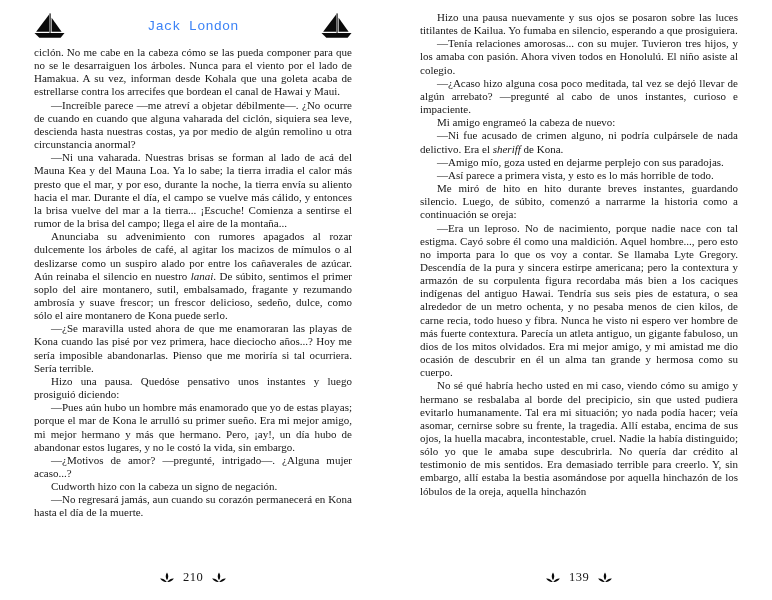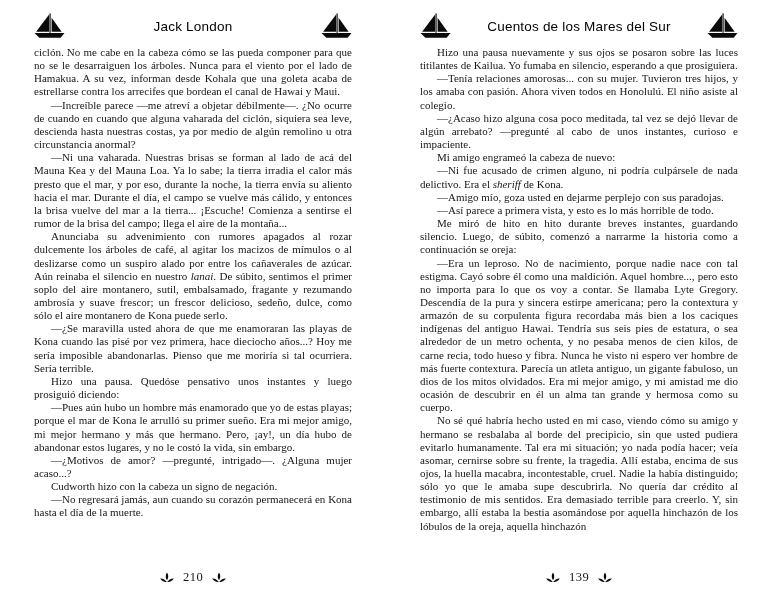--- a/index.html
+++ b/index.html
@@ -15,22 +15,22 @@
     width: 386px; height: 600px;
     box-sizing: border-box;
     padding: 11px 34px 0 34px;
     position: relative;
   }
   .page-header {
     display: flex; align-items: center; justify-content: space-between;
     height: 30px; margin-bottom: 5px;
   }
   .header-title {
-    font-family: Liberation Sans, sans-serif;
-    font-size: 13.5px; letter-spacing: 0.2px; color: #000000;
+    font-family: Liberation Mono, monospace;
+    font-size: 13.5px; letter-spacing: 0.2px; color: #3b82f6;
     white-space: nowrap;
   }
   .boat { width: 31px; height: 26px; display: inline-block; }
   .boat svg { display: block; width: 100%; height: 100%; }
   .page-body {
     font-size: 11px;
     line-height: 13.15px;
     text-align: justify;
     height: 510px;
     overflow: hidden;
@@ -96,39 +96,20 @@
         <svg viewBox="0 0 20 16" xmlns="http://www.w3.org/2000/svg">
           <path d="M10 0 C12.2 3.4 12.6 7.2 10 11.2 C7.4 7.2 7.8 3.4 10 0 Z" fill="#0a0a0a"></path>
           <path d="M9.2 13 C6.4 9.6 3.4 8.4 0.2 8.8 C2.6 12.6 6 14 9.6 13.6 Z" fill="#0a0a0a"></path>
           <path d="M10.8 13 C13.6 9.6 16.6 8.4 19.8 8.8 C17.4 12.6 14 14 10.4 13.6 Z" fill="#0a0a0a"></path>
         </svg>
       </span>
     </div>
   </div>
 
   <div class="page">
-    <div class="page-header">
-      <span class="boat">
-        <svg viewBox="0 0 32 26" xmlns="http://www.w3.org/2000/svg">
-          <rect x="16" y="0" width="1.2" height="20" fill="#0a0a0a"></rect>
-          <path d="M15.6 1 L15.6 19 L2.2 19 Z" fill="#0a0a0a"></path>
-          <path d="M18.2 4.5 L28.5 19 L18.2 19 Z" fill="#0a0a0a"></path>
-          <path d="M0.5 20.2 L31.5 20.2 L27.5 25 L5.5 25 Z" fill="#0a0a0a"></path>
-        </svg>
-      </span>
-      <span class="header-title">Cuentos de los Mares del Sur</span>
-      <span class="boat">
-        <svg viewBox="0 0 32 26" xmlns="http://www.w3.org/2000/svg">
-          <rect x="16" y="0" width="1.2" height="20" fill="#0a0a0a"></rect>
-          <path d="M15.6 1 L15.6 19 L2.2 19 Z" fill="#0a0a0a"></path>
-          <path d="M18.2 4.5 L28.5 19 L18.2 19 Z" fill="#0a0a0a"></path>
-          <path d="M0.5 20.2 L31.5 20.2 L27.5 25 L5.5 25 Z" fill="#0a0a0a"></path>
-        </svg>
-      </span>
-    </div>
     <div class="page-body">
         <p class="para indent"><span>Hizo una pausa nuevamente y sus ojos se posaron sobre las luces titilantes de Kailua. Yo fumaba en silencio, esperando a que prosiguiera.</span></p>
         <p class="para indent"><span>—Tenía relaciones amorosas... con su mujer. Tuvieron tres hijos, y los amaba con pasión. Ahora viven todos en Honolulú. El niño asiste al colegio.</span></p>
         <p class="para indent"><span>—¿Acaso hizo alguna cosa poco meditada, tal vez se dejó llevar de algún arrebato? —pregunté al cabo de unos instantes, curioso e impaciente.</span></p>
         <p class="para indent"><span>Mi amigo engrameó la cabeza de nuevo:</span></p>
         <p class="para indent"><span>—Ni fue acusado de crimen alguno, ni podría culpársele de nada delictivo. Era el </span><i>sheriff</i><span> de Kona.</span></p>
         <p class="para indent"><span>—Amigo mío, goza usted en dejarme perplejo con sus paradojas.</span></p>
         <p class="para indent"><span>—Así parece a primera vista, y esto es lo más horrible de todo.</span></p>
         <p class="para indent"><span>Me miró de hito en hito durante breves instantes, guardando silencio. Luego, de súbito, comenzó a narrarme la historia como a continuación se oreja:</span></p>
         <p class="para indent"><span>—Era un leproso. No de nacimiento, porque nadie nace con tal estigma. Cayó sobre él como una maldición. Aquel hombre..., pero esto no importa para lo que os voy a contar. Se llamaba Lyte Gregory. Descendía de la pura y sincera estirpe americana; pero la contextura y armazón de su corpulenta figura recordaba más bien a los caciques indígenas del antiguo Hawai. Tendría sus seis pies de estatura, o sea alrededor de un metro ochenta, y no pesaba menos de cien kilos, de carne recia, todo hueso y fibra. Nunca he visto ni espero ver hombre de más fuerte contextura. Parecía un atleta antiguo, un gigante fabuloso, un dios de los mitos olvidados. Era mi mejor amigo, y mi amistad me dio ocasión de descubrir en él un alma tan grande y hermosa como su cuerpo.</span></p>

